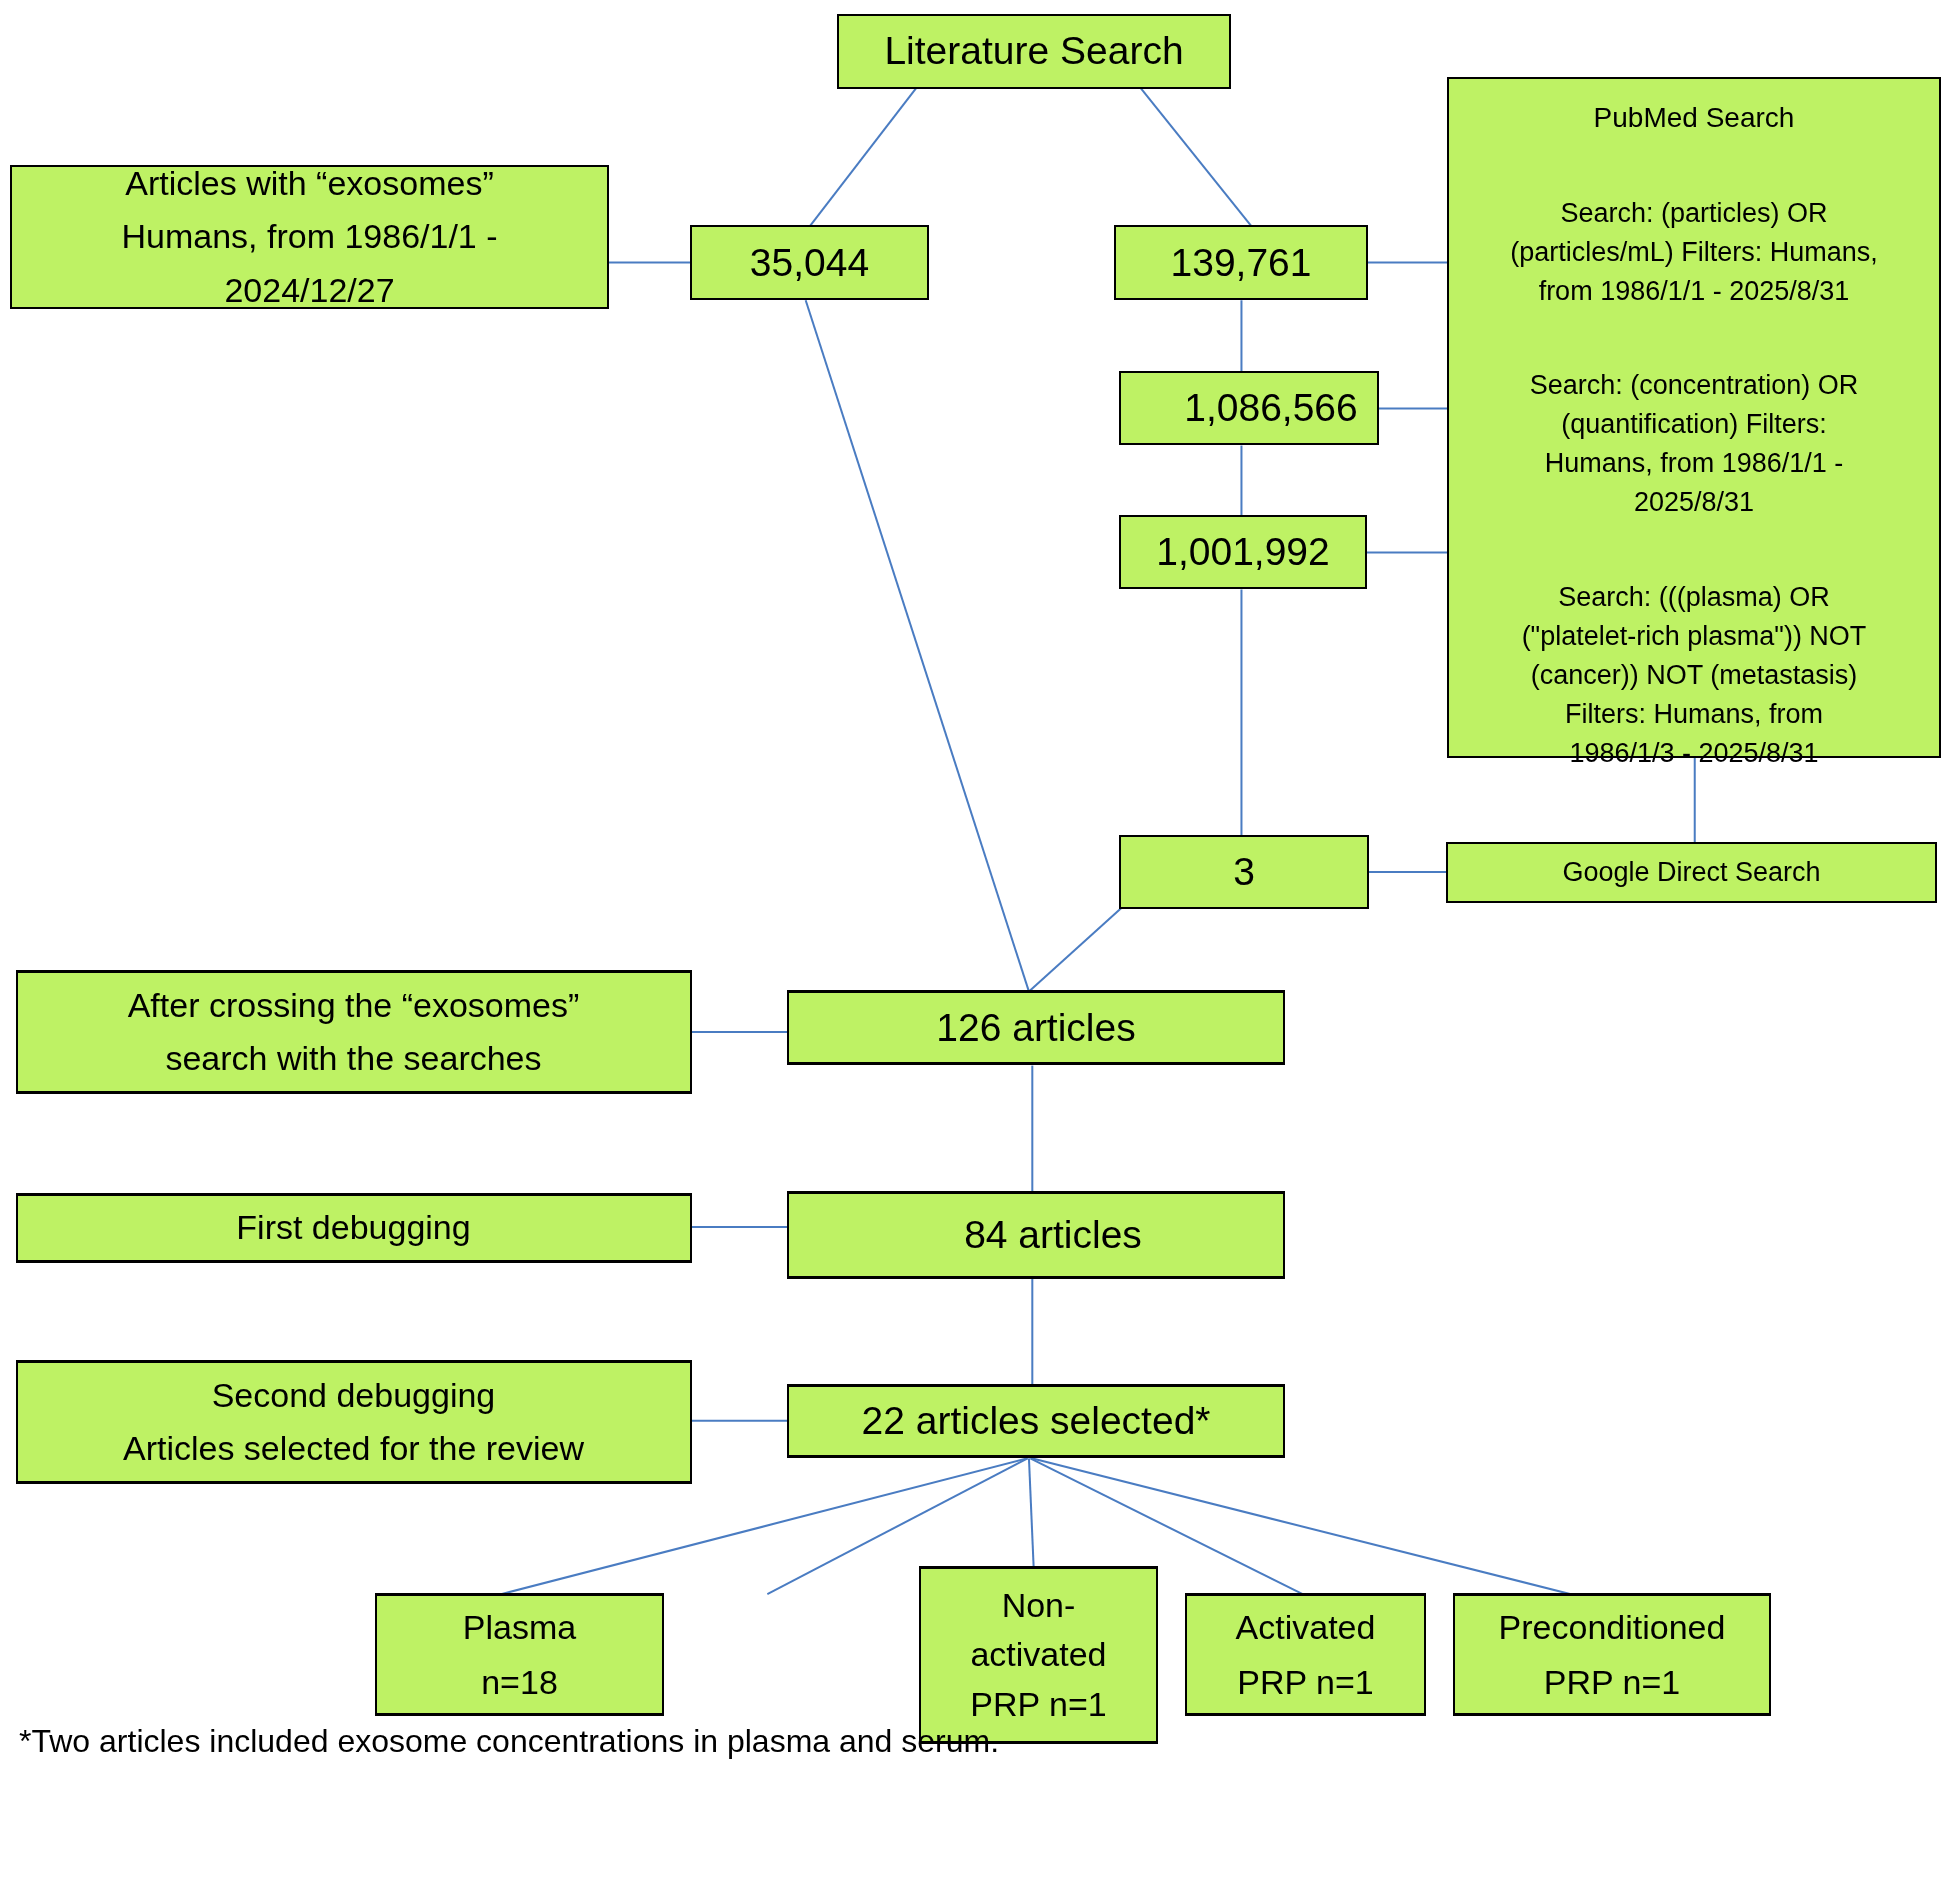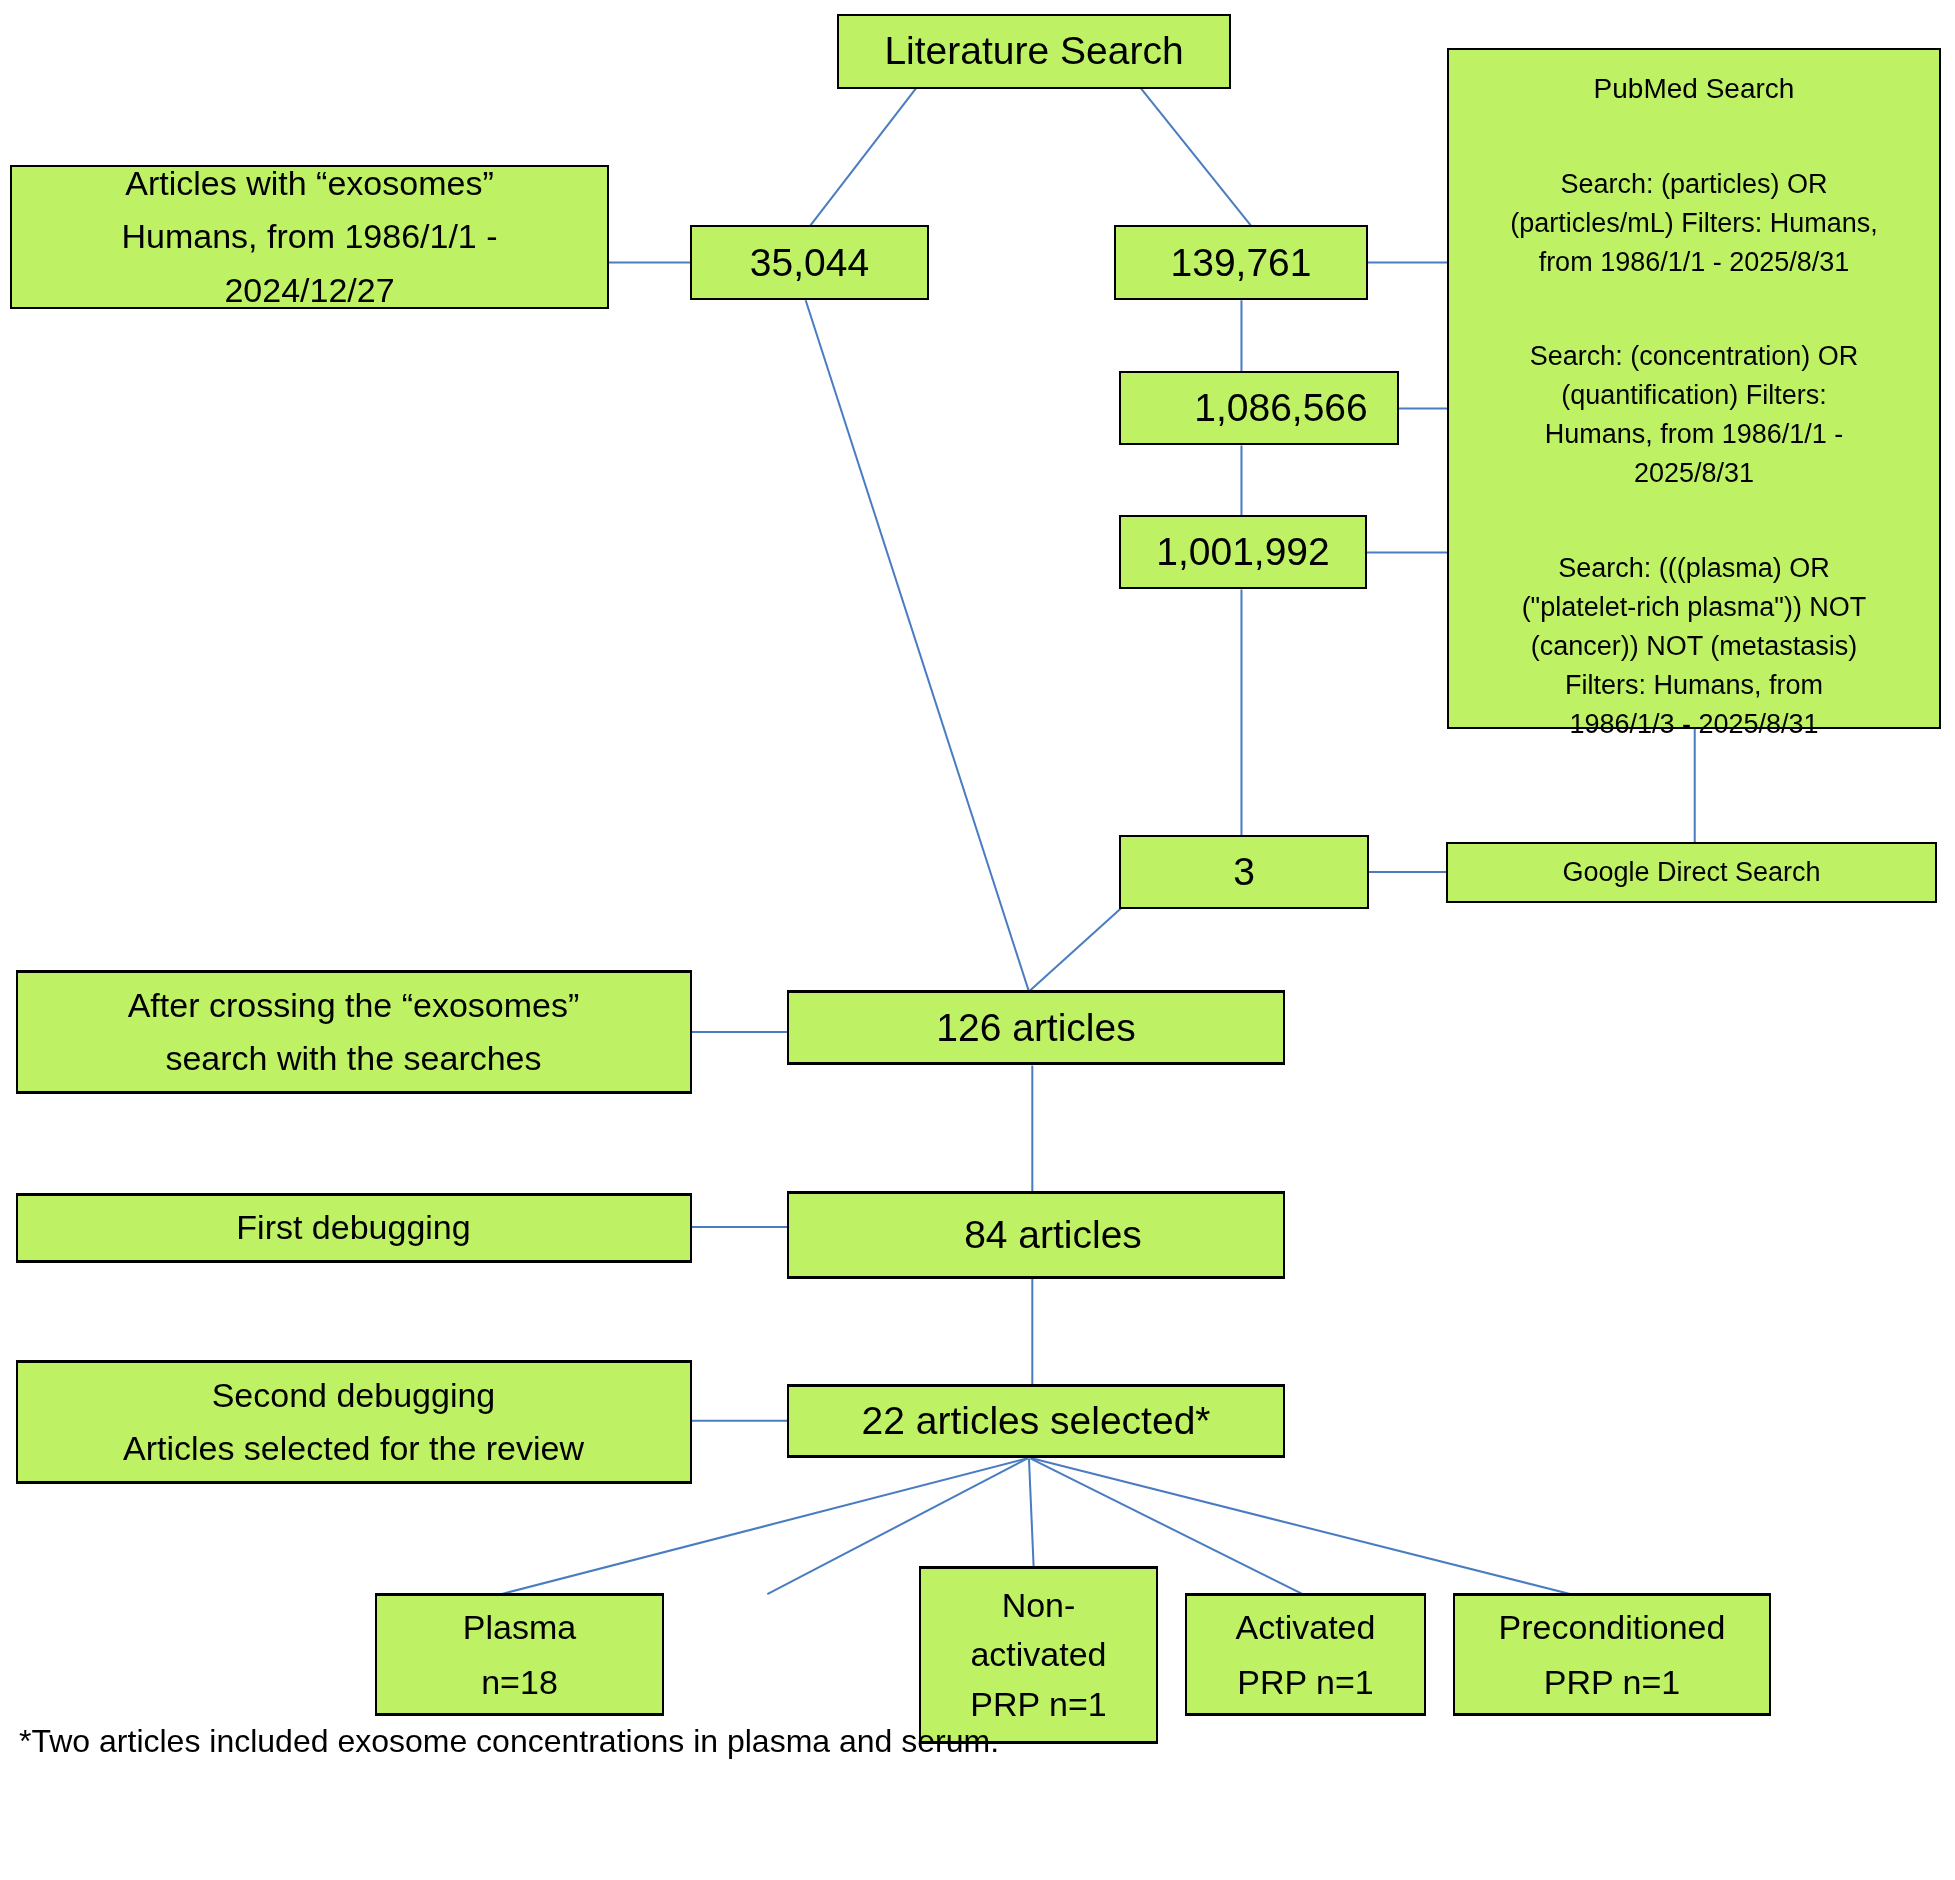--- a/index.html
+++ b/index.html
@@ -17,21 +17,21 @@
     box-sizing:border-box;
     z-index:2;
   }
   .hbar{border-top-width:3.4px;border-bottom-width:3.4px;}
   .big{font-size:39px;}
   .mid{font-size:34px;line-height:1.56;}
   .bottom{font-size:34px;line-height:1.6;}
   .pubmed{
     flex-direction:column;justify-content:flex-start;
     font-size:27px;line-height:1.45;
-    padding:19px 17.5px;gap:55px;
+    padding:19px 17.5px;gap:55px;margin-top:29px;
   }
   .pubmed .pm-title{font-size:28px;}
   .small{font-size:27px;}
   #footnote{
     position:absolute;left:19px;top:1723px;
     font-size:32px;white-space:pre;z-index:2;
   }
 </style>
 </head>
 <body>
@@ -83,21 +83,21 @@
 (quantification) Filters:
 Humans, from 1986/1/1 -
 2025/8/31</div>
     <div>Search: (((plasma) OR
 ("platelet-rich plasma")) NOT
 (cancer)) NOT (metastasis)
 Filters: Humans, from
 1986/1/3 - 2025/8/31</div>
   </div>
 
-  <div class="box big" style="left:1119px;top:371px;width:280px;height:74px;padding-left:44px;">1,086,566</div>
+  <div class="box big" style="left:1119px;top:371px;width:260px;height:74px;padding-left:44px;">1,086,566</div>
 
   <div class="box big" style="left:1119px;top:515px;width:248px;height:74px;">1,001,992</div>
 
   <div class="box big" style="left:1119px;top:835px;width:250px;height:74px;">3</div>
 
   <div class="box small" style="left:1446px;top:842px;width:491px;height:61px;">Google Direct Search</div>
 
   <div class="box mid hbar" style="left:15.5px;top:970px;width:676px;height:124px;">After crossing the “exosomes”
 search with the searches</div>
 

